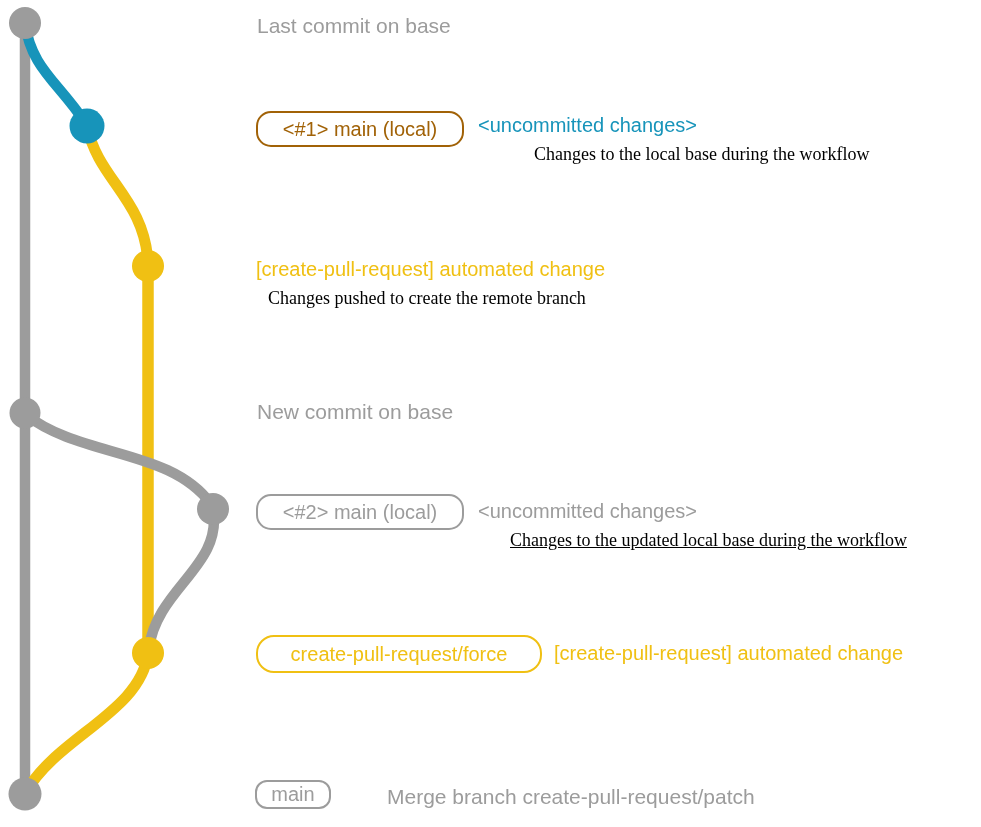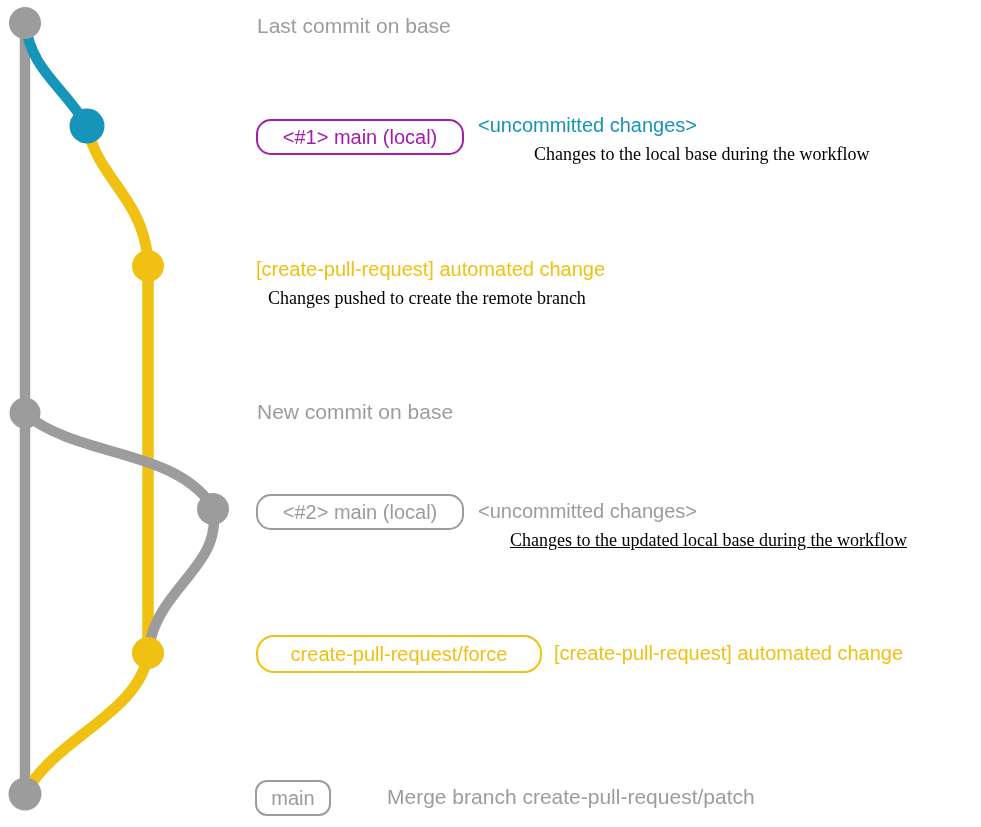--- a/index.html
+++ b/index.html
@@ -75,21 +75,21 @@
     <circle cx="87" cy="126" r="17.5" fill="#1794ba"></circle>
     <circle cx="148" cy="266" r="16" fill="#f0c013"></circle>
     <circle cx="25" cy="413" r="15.5" fill="#9c9c9c"></circle>
     <circle cx="213" cy="509" r="16" fill="#9c9c9c"></circle>
     <circle cx="148" cy="653" r="16" fill="#f0c013"></circle>
     <circle cx="25" cy="794" r="16.5" fill="#9c9c9c"></circle>
   </svg>
 
   <div class="abs sans-label" style="left: 257px; top: 14px; color: rgb(156, 156, 156);">Last commit on base</div>
 
-  <div class="abs badge" style="left: 256px; top: 119px; width: 208px; height: 36px; color: #a21caf;">
+  <div class="abs badge" style="left: 256px; top: 111px; width: 208px; height: 36px; color: #a16207;">
     <span>&lt;#1&gt; main (local)</span>
   </div>
   <div class="abs title-label" style="left: 478px; top: 114px; color: rgb(23, 148, 186);">&lt;uncommitted changes&gt;</div>
   <div class="abs desc-label" style="left:487px; top:145px;margin-left:47px;">Changes to the local base during the workflow</div>
 
   <div class="abs title-label" style="left: 256px; top: 258px; color: rgb(240, 192, 19);">[create-pull-request] automated change</div>
   <div class="abs desc-label" style="left:268px; top:289px;">Changes pushed to create the remote branch</div>
 
   <div class="abs sans-label" style="left: 257px; top: 400px; color: rgb(156, 156, 156);">New commit on base</div>
 
@@ -97,18 +97,18 @@
     <span>&lt;#2&gt; main (local)</span>
   </div>
   <div class="abs title-label" style="left: 478px; top: 500px; color: rgb(156, 156, 156);">&lt;uncommitted changes&gt;</div>
   <div class="abs desc-label" style="left:510px; top:531px;text-decoration:underline;">Changes to the updated local base during the workflow</div>
 
   <div class="abs badge" style="left: 256px; top: 635px; width: 286px; height: 38px; border-radius: 18px; color: rgb(240, 192, 19);">
     <span>create-pull-request/force</span>
   </div>
   <div class="abs title-label" style="left: 554px; top: 642px; color: rgb(240, 192, 19);">[create-pull-request] automated change</div>
 
-  <div class="abs badge" style="left: 255px; top: 780px; width: 76px; height: 36px; border-radius: 12px; color: rgb(156, 156, 156); text-align: center;">
+  <div class="abs badge" style="left: 255px; top: 780px; width: 76px; height: 29px; border-radius: 12px; color: rgb(156, 156, 156); text-align: center;">
     <span>main</span>
   </div>
   <div class="abs sans-label" style="left: 343px; top: 785px; color: rgb(156, 156, 156); margin-left: 44px;">Merge branch create-pull-request/patch</div>
 
 </div>
 
 </body></html>

